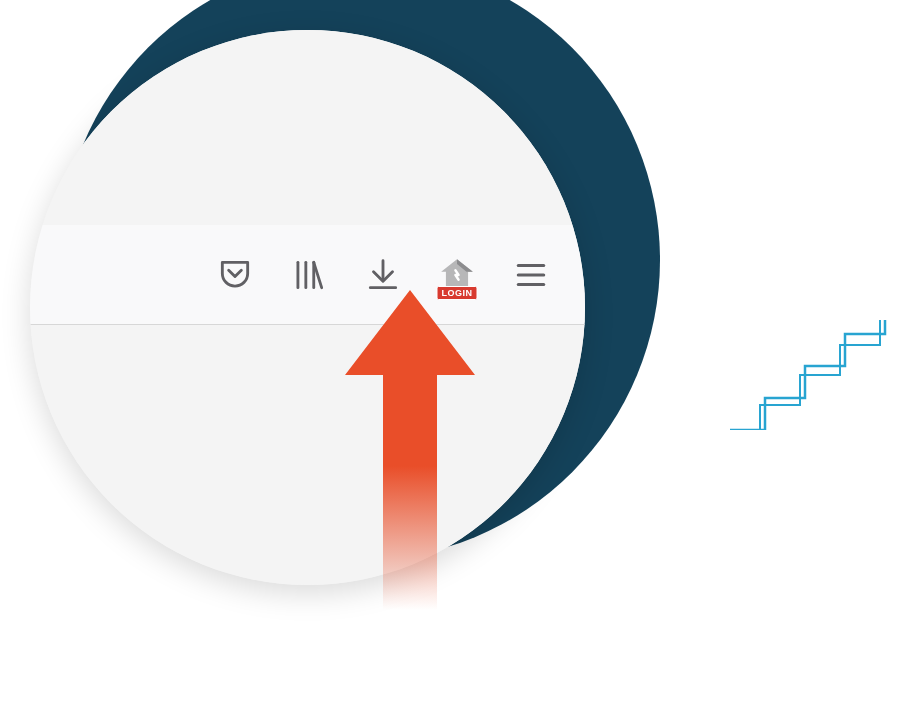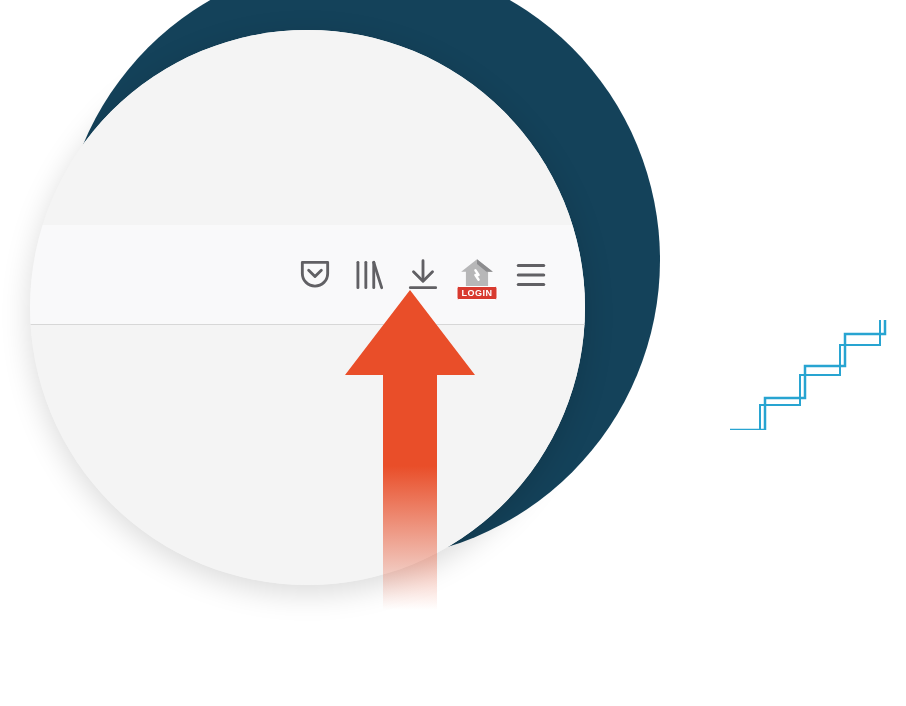--- a/index.html
+++ b/index.html
@@ -40,21 +40,21 @@
       height: 195px;
       background: #f4f4f4;
     }
 
     .toolbar {
       height: 100px;
       background: #f9f9fa;
       display: flex;
       align-items: center;
       justify-content: flex-end;
-      gap: 16px;
+      gap: 36px;
       padding-right: 35px;
       border-bottom: 1px solid #d7d7d7;
     }
 
     .below-toolbar {
       background: #f4f4f4;
       height: 400px;
     }
 
     .tb-btn {

